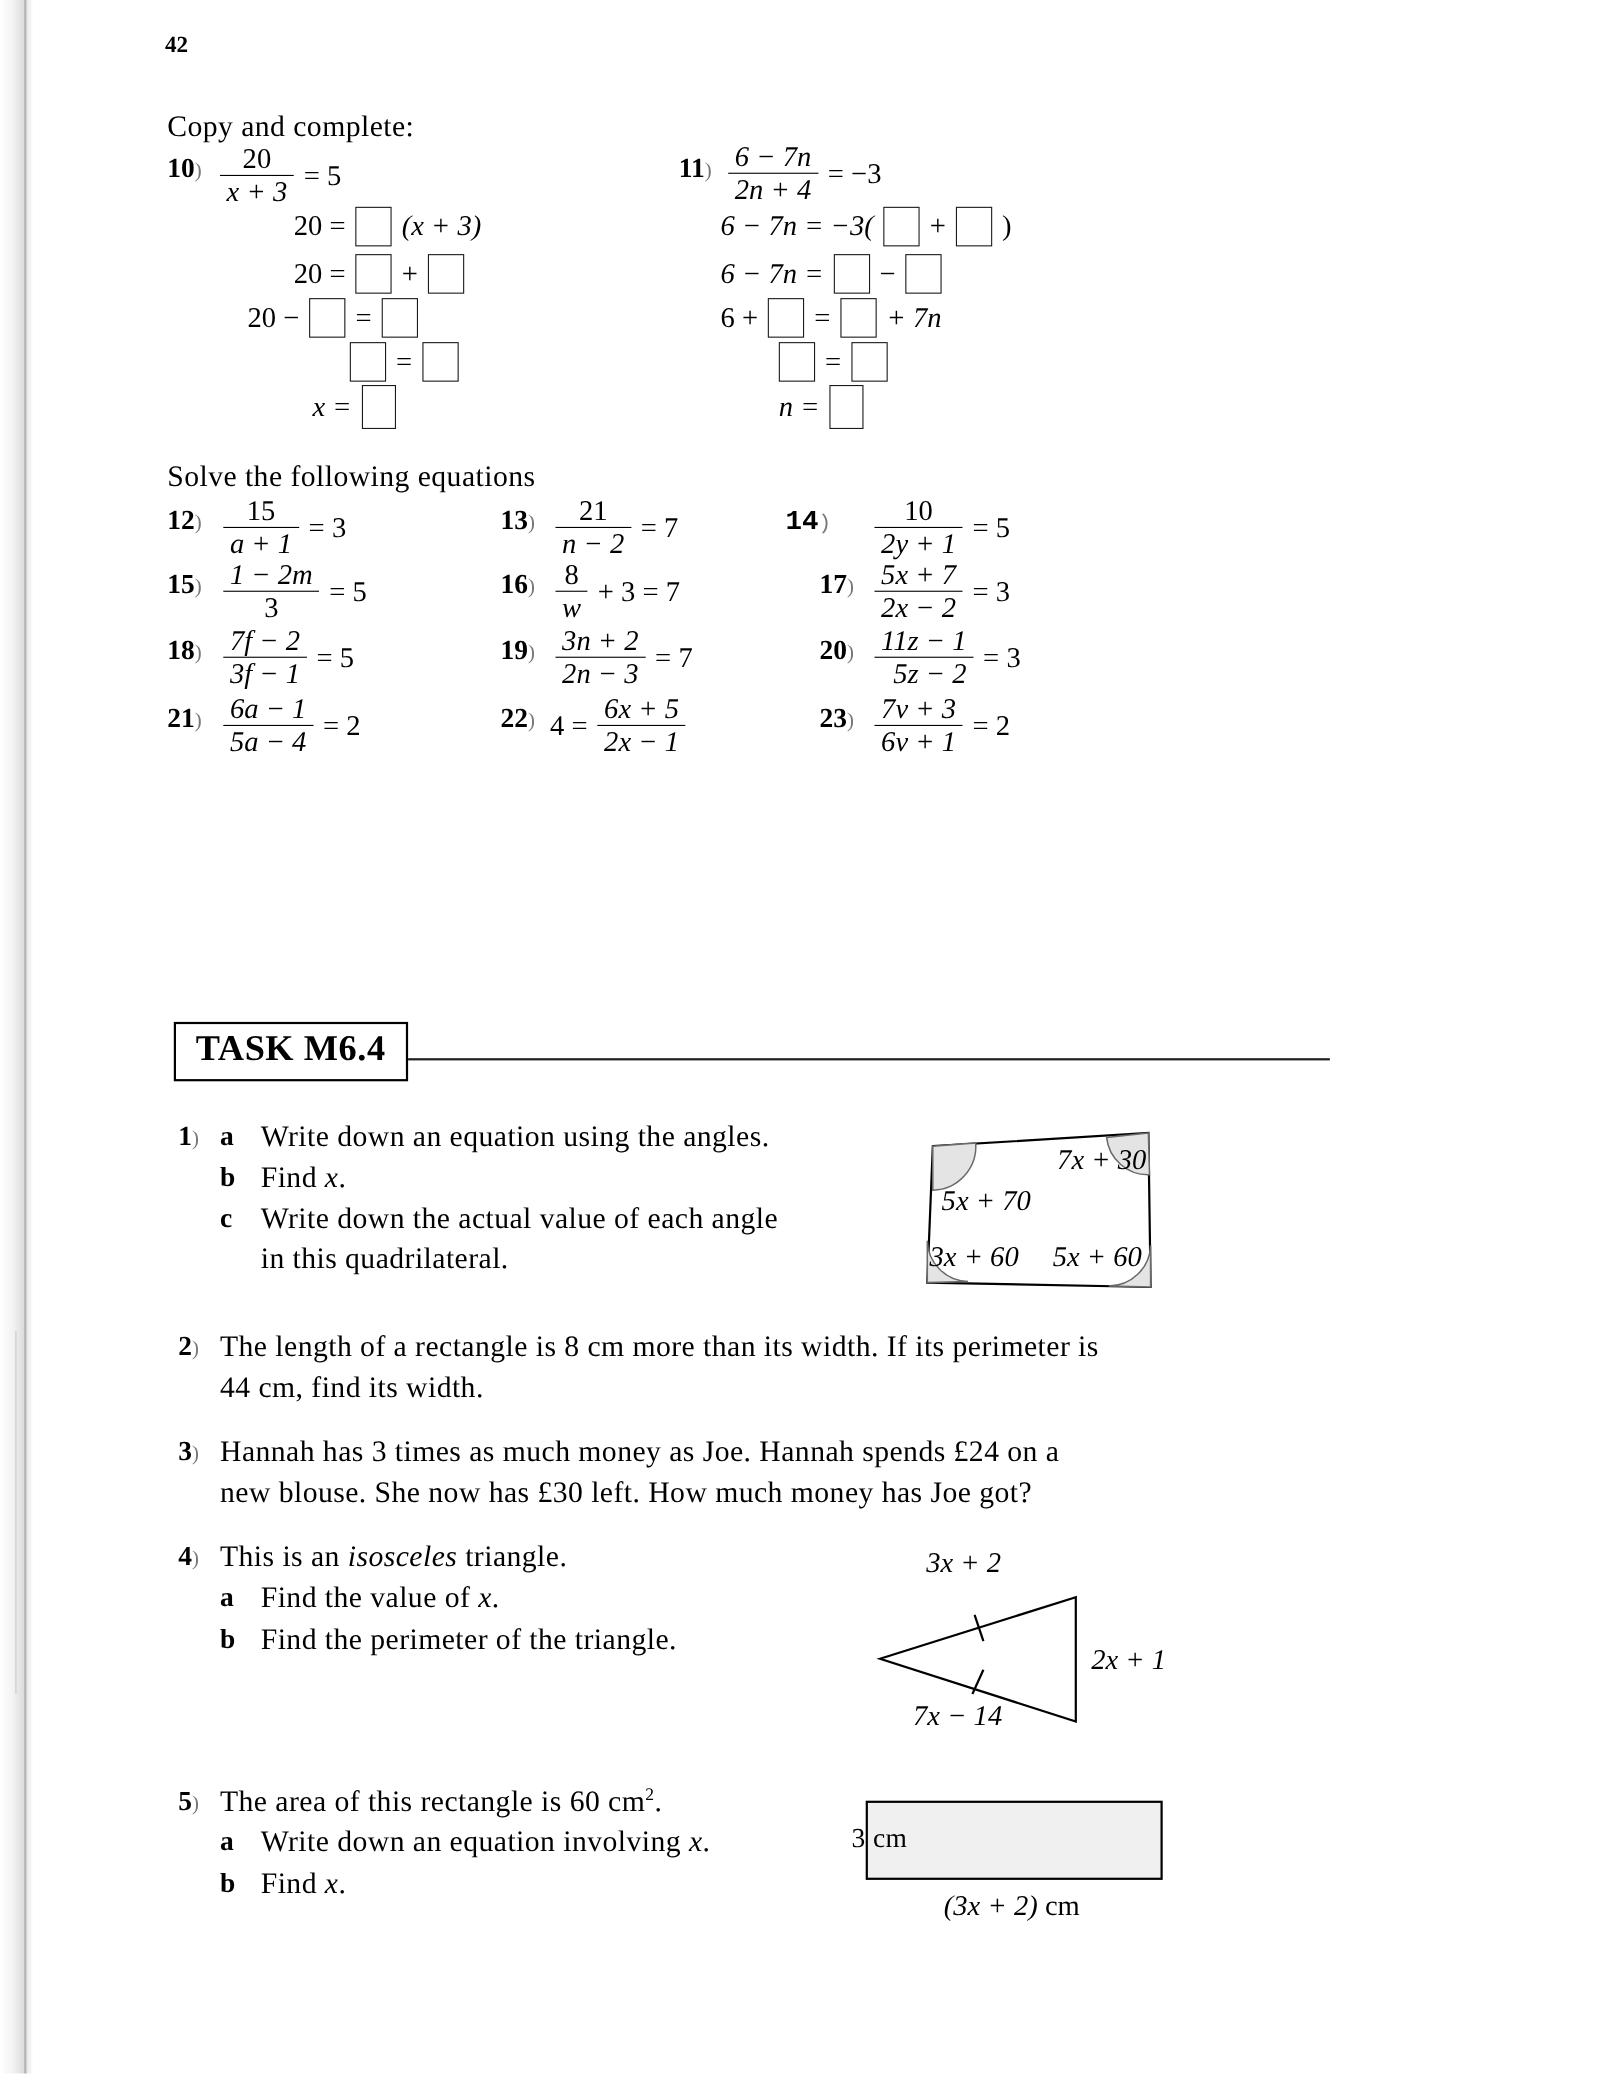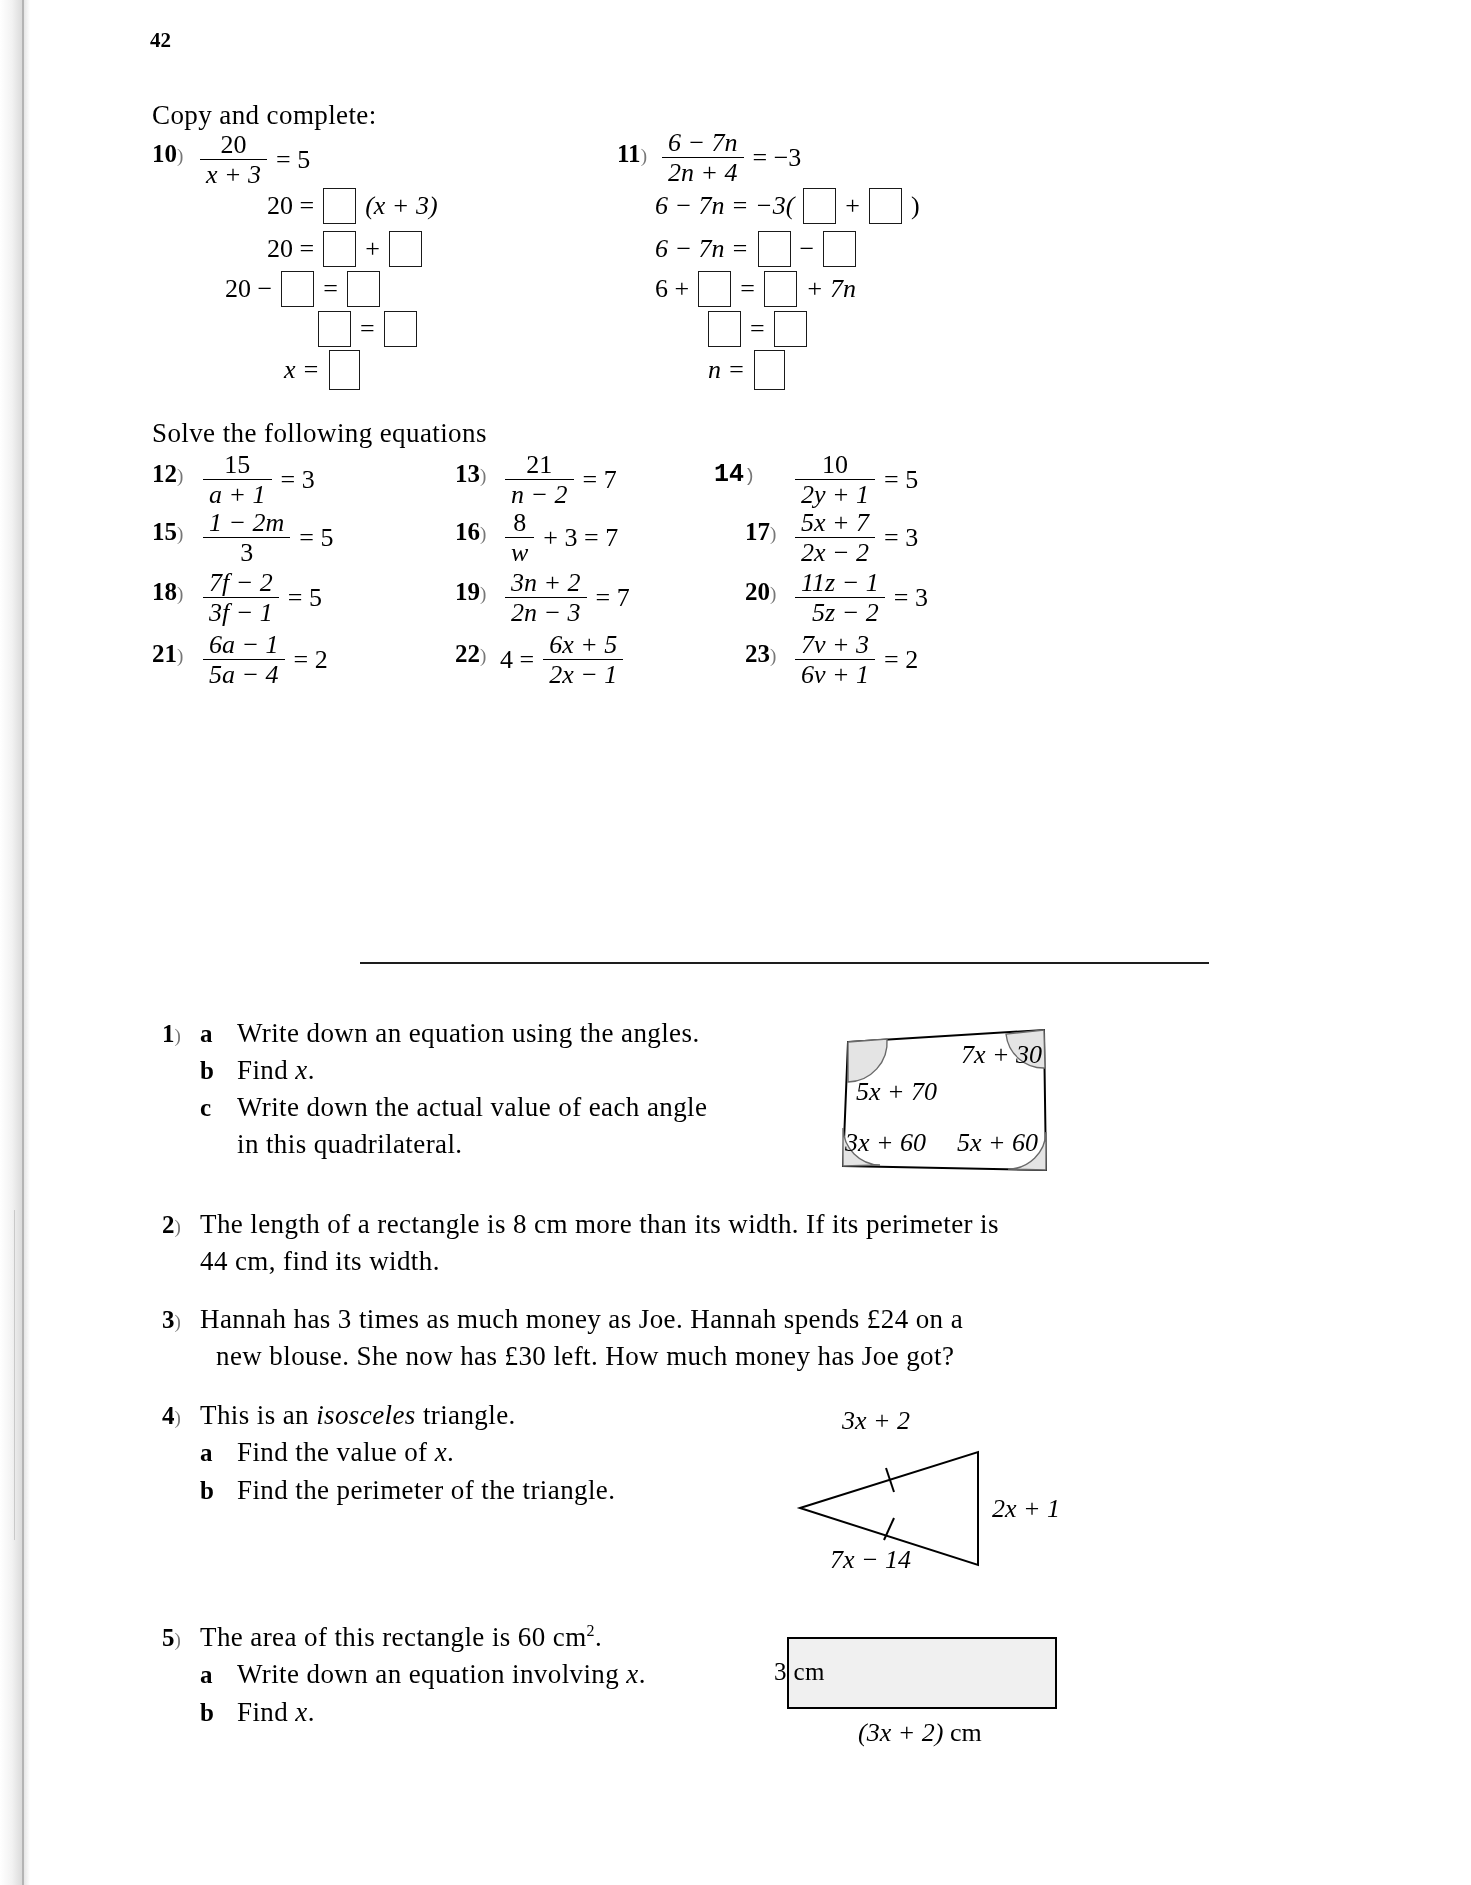--- a/index.html
+++ b/index.html
@@ -297,20 +297,21 @@
   <div class="t math" style="left:795px;top:630px;">
       <span class="eqline">
         <span class="frac">
           <span class="num ital">7v + 3</span>
           <span class="den ital">6v + 1</span>
         </span>
         <span class="mathu">= 2</span>
       </span>
     </div>
 
+  <div class="taskbox" style="left:158px;top:929px;">TASK M6.4</div>
   <div class="taskrule" style="left:360px;top:962px;width:849px;"></div>
 
   <div class="t qnum" style="left:162px;top:1020px;"><span>1</span><span class="paren">)</span></div>
   <div class="t sublab" style="left:200px;top:1020px;">a</div>
   <div class="t lead" style="left:237px;top:1018px;">Write down an equation using the angles.</div>
 
   <div class="t sublab" style="left:200px;top:1057px;">b</div>
   <div class="t lead" style="left:237px;top:1055px;"><span>Find </span><span class="ital">x</span><span>.</span></div>
 
   <div class="t sublab" style="left:200px;top:1094px;">c</div>
@@ -331,21 +332,21 @@
     <div class="t math ital" style="left:27px;top:110px;">3x + 60</div>
     <div class="t math ital" style="left:139px;top:110px;">5x + 60</div>
   </div>
 
   <div class="t qnum" style="left:162px;top:1211px;"><span>2</span><span class="paren">)</span></div>
   <div class="t lead" style="left:200px;top:1209px;">The length of a rectangle is 8 cm more than its width. If its perimeter is</div>
   <div class="t lead" style="left:200px;top:1246px;">44 cm, find its width.</div>
 
   <div class="t qnum" style="left:162px;top:1306px;"><span>3</span><span class="paren">)</span></div>
   <div class="t lead" style="left:200px;top:1304px;">Hannah has 3 times as much money as Joe. Hannah spends £24 on a</div>
-  <div class="t lead" style="left:216px;top:1341px;text-align:right;">new blouse. She now has £30 left. How much money has Joe got?</div>
+  <div class="t lead" style="left:200px;top:1341px;text-align:right;">new blouse. She now has £30 left. How much money has Joe got?</div>
 
   <div class="t qnum" style="left:162px;top:1402px;"><span>4</span><span class="paren">)</span></div>
   <div class="t lead" style="left:200px;top:1400px;"><span>This is an </span><span class="ital">isosceles</span><span> triangle.</span></div>
   <div class="t sublab" style="left:200px;top:1439px;">a</div>
   <div class="t lead" style="left:237px;top:1437px;"><span>Find the value of </span><span class="ital">x</span><span>.</span></div>
   <div class="t sublab" style="left:200px;top:1477px;">b</div>
   <div class="t lead" style="left:237px;top:1475px;"><span>Find the perimeter of the triangle.</span><span class="ital"></span><span></span></div>
 
   <div class="dgm" style="left:780px;top:1390px;">
     <svg width="260" height="180" viewBox="0 0 260 180">

